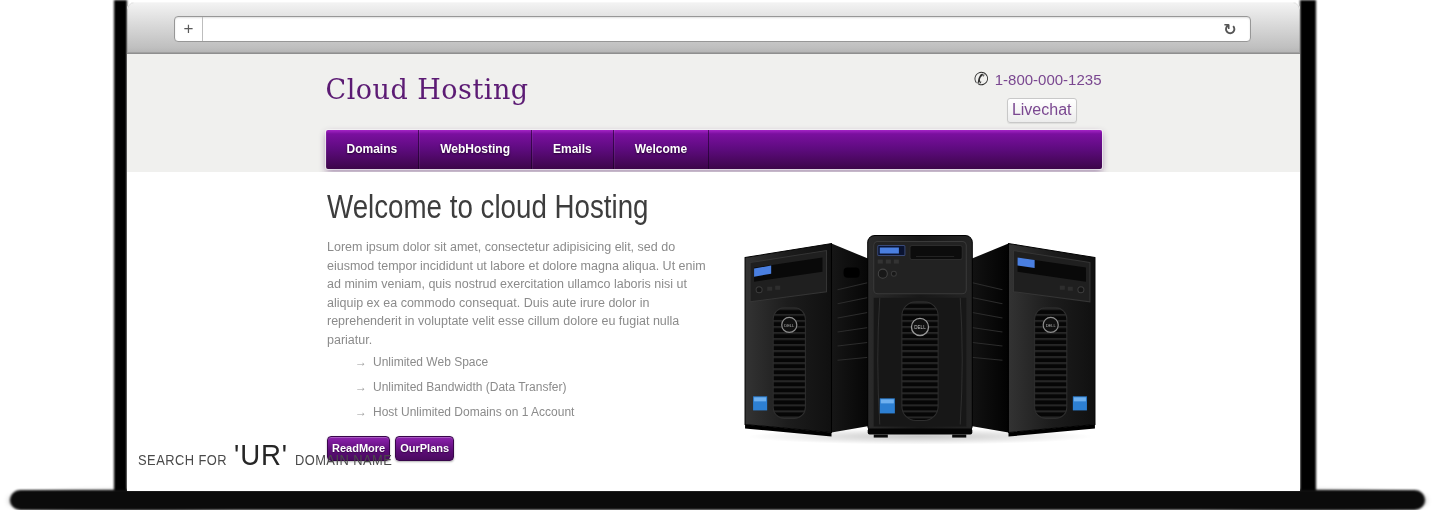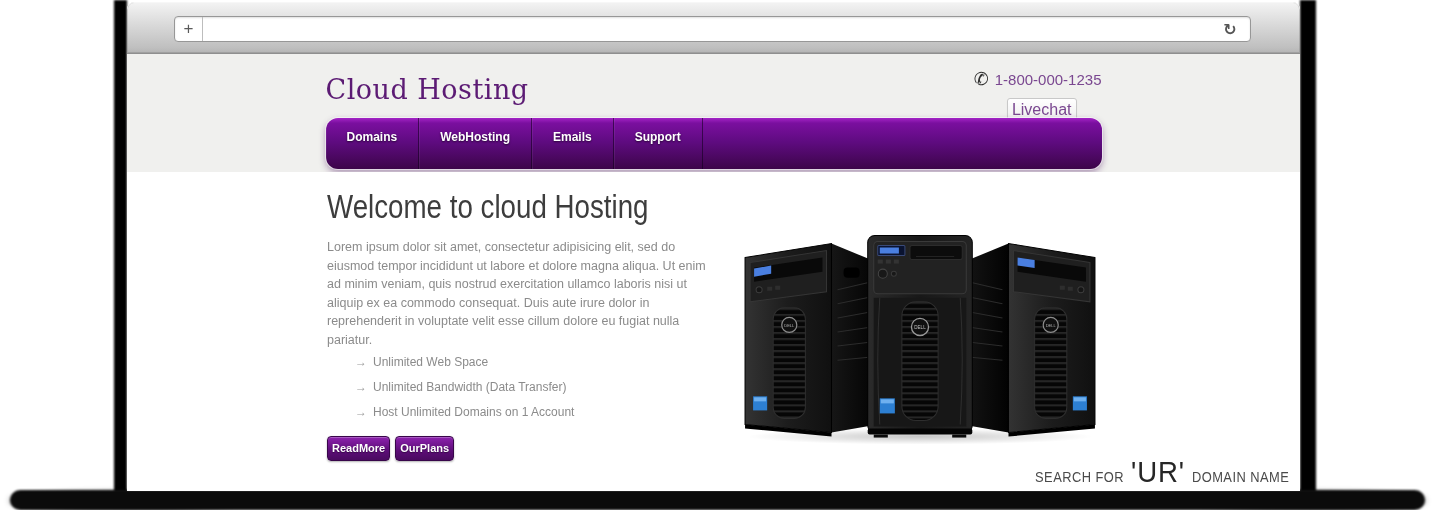--- a/index.html
+++ b/index.html
@@ -33,43 +33,43 @@
   .header-band { height:118px; background:#f0f0ee; position:relative; }
   .container { width:776px; margin:0 auto; position:relative; height:100%; }
   .logo { position:absolute; left:0; top:20px; font-family:"DejaVu Serif","Liberation Serif",serif;
           font-size:27px; color:#5c1b74; letter-spacing:.5px; cursor:pointer; }
   .phone { position:absolute; right:0; top:16px; display:flex; align-items:center; gap:6px;
            color:#7a4790; font-size:15px; cursor:pointer; }
   .phone-icon { font-size:18px; color:#2d2d2d; line-height:1; }
   .livechat { position:absolute; right:25px; top:44px; font-size:16px; color:#7a4790;
               background:linear-gradient(#ffffff,#ececec); border:1px solid #c8c8c8; border-radius:3px;
               padding:2px 4px 3px; box-shadow:0 1px 1px rgba(0,0,0,.08); cursor:pointer; }
-  .nav { position:absolute; left:0; right:0; bottom:3px; height:51px; display:flex;
+  .nav { position:absolute; left:0; right:0; bottom:3px; height:39px; display:flex;
          background:linear-gradient(#a424c6,#7a0f9f 10%,#5e0b7f 48%,#3c0549 100%);
-         border-radius:12px;
+         border-radius:2px;
          box-shadow:0 0 0 1px rgba(255,255,255,.55), 0 3px 7px rgba(70,15,90,.45); }
   .nav-item { padding:0 21px; line-height:39px; color:#fff; font-size:12px; font-weight:bold;
               border-right:1px solid rgba(15,0,25,.55); box-shadow:inset 1px 0 0 rgba(255,255,255,.07);
               text-shadow:0 1px 2px rgba(0,0,0,.6); cursor:pointer; }
   .main { position:relative; height:318px; background:#fff; }
   .hero-col { position:absolute; left:200px; top:16px; width:400px; }
   .title { font-size:33px; font-weight:400; color:#3d3d3d; margin:0 0 12px;
            transform:scaleX(.84); transform-origin:left center; white-space:nowrap; }
   .lede { width:392px; font-size:12.5px; line-height:18.6px; color:#8b8b8b; margin-bottom:5px; }
   .features { list-style:none;margin-left:28px; }
   .feature { font-size:12px; color:#8b8b8b; margin-bottom:11px; }
   .feature .arrow { color:#9a9a9a; margin-right:6px; }
   .cta-row { display:flex; gap:5px; margin-top:17px; }
   .cta { font-size:11px; font-weight:bold; color:#fff; cursor:pointer;
          background:linear-gradient(#8d22ae,#5c0d77 60%,#4a0a60);
          border:1px solid #38064a; border-radius:4px; padding:5px 4px 6px;
          box-shadow:inset 0 1px 0 rgba(255,255,255,.25), 0 1px 2px rgba(0,0,0,.3);
          text-shadow:0 1px 1px rgba(0,0,0,.4); }
   .servers { position:absolute; left:612px; top:56px; width:362px; height:218px; }
-  .search-banner { position:absolute; left:0; right:0; bottom:1px; text-align:right; }
+  .search-banner { position:absolute; left:0; right:0; bottom:18px; text-align:left; }
   .sb-inner { display:inline-block; transform:scaleX(.92); white-space:nowrap; }
   .sb-prefix, .sb-suffix { font-size:14px; color:#4a4a4a; letter-spacing:.5px; }
   .sb-highlight { font-size:30px; color:#262626; margin:0 3px; letter-spacing:1px; }
 </style>
 </head>
 <body>
 
 <div class="stage">
 
   <div class="shadow-left"></div>
@@ -95,21 +95,21 @@
           <div class="logo">Cloud Hosting</div>
           <div class="phone">
             <span class="phone-icon">✆</span>
             <span>1-800-000-1235</span>
           </div>
           <div class="livechat">Livechat</div>
           <div class="nav">
             <a class="nav-item">Domains</a>
             <a class="nav-item">WebHosting</a>
             <a class="nav-item">Emails</a>
-            <a class="nav-item">Support</a>
+            <a class="nav-item">Welcome</a>
           </div>
         </div>
       </div>
 
       <div class="main">
         <div class="hero-col">
           <h1 class="title">Welcome to cloud Hosting</h1>
           <p class="lede">Lorem ipsum dolor sit amet, consectetur adipisicing elit, sed do eiusmod tempor incididunt ut labore et dolore magna aliqua. Ut enim ad minim veniam, quis nostrud exercitation ullamco laboris nisi ut aliquip ex ea commodo consequat. Duis aute irure dolor in reprehenderit in voluptate velit esse cillum dolore eu fugiat nulla pariatur.</p>
           <ul class="features">
             <li class="feature">

